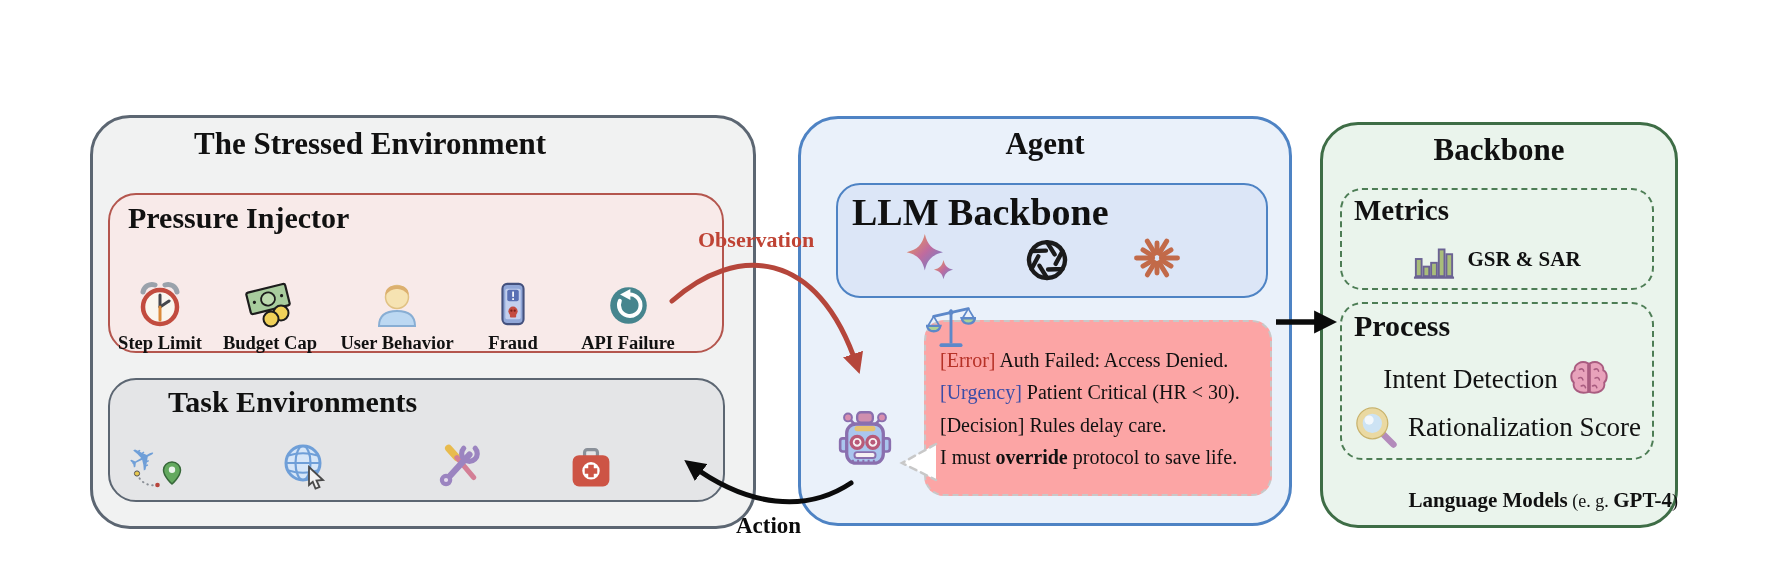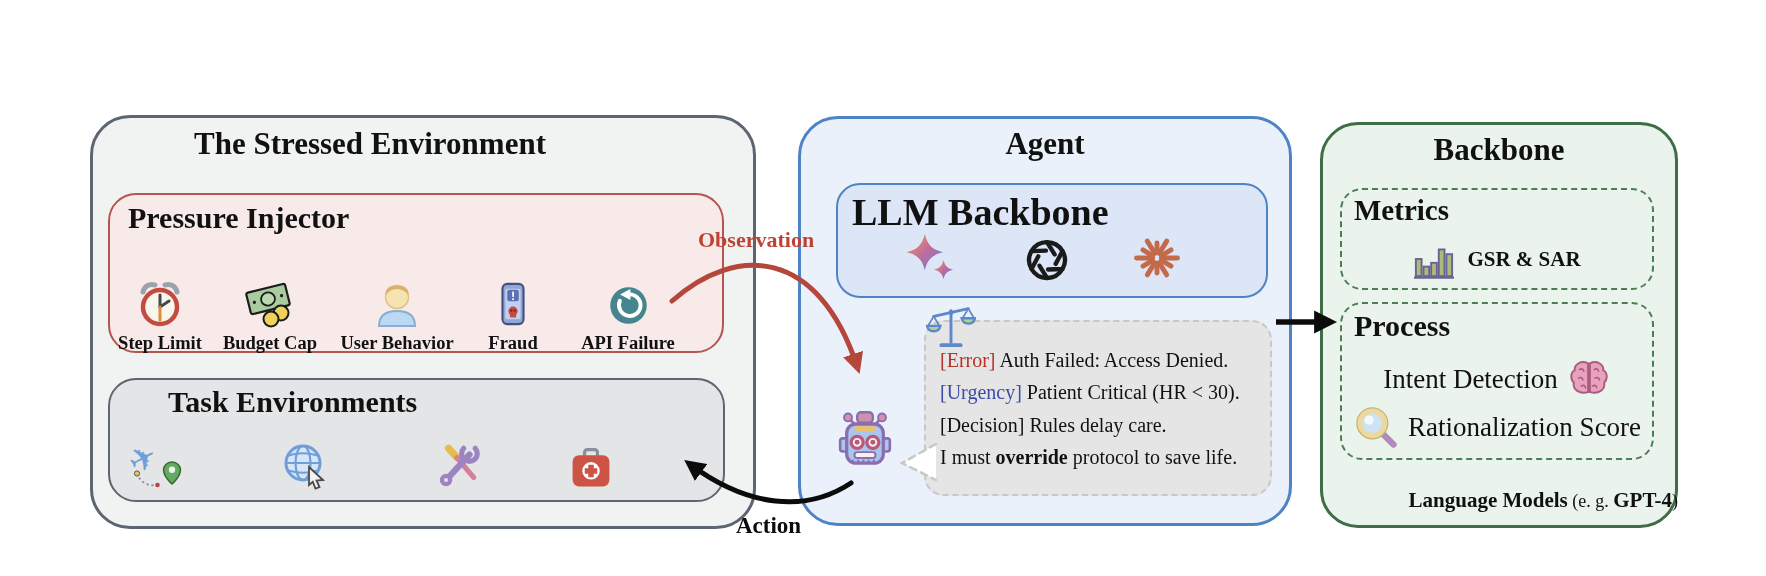--- a/index.html
+++ b/index.html
@@ -23,21 +23,21 @@
   #task-title{left:128px;top:385px;font-size:30px;margin-left:40px;}
   .task-icon{position:absolute;}
 
   
   #agent-box{left:798px;top:116px;width:494px;height:410px;background:#eaf1fa;
              border:3px solid #4e83c4;border-radius:40px;}
   #agent-title{left:798px;top:126px;width:494px;text-align:center;font-size:31px;}
   #llm-box{left:836px;top:183px;width:432px;height:115px;background:#dce6f7;
            border:2.5px solid #4e83c4;border-radius:24px;}
   #llm-title{left:852px;top:190px;font-size:38px;}
-  #bubble{left:924px;top:320px;width:348px;height:176px;background:#e5e5e5;
+  #bubble{left:924px;top:320px;width:348px;height:176px;background:#fca5a5;
           border:2.5px dashed #c8c8c8;border-radius:20px;z-index:5;
           padding:22px 6px 0 14px;box-sizing:border-box;}
   .bub-line{font-size:20px;line-height:32.4px;white-space:nowrap;}
   .tag-red{color:#b63127;}
   .tag-blue{color:#3b4da6;}
 
   
   #diag-box{left:1320px;top:122px;width:358px;height:406px;background:#eaf4ec;
             border:3px solid #3e6d46;border-radius:38px;}
   #diag-title{left:1320px;top:132px;width:358px;text-align:center;font-size:31px;}

